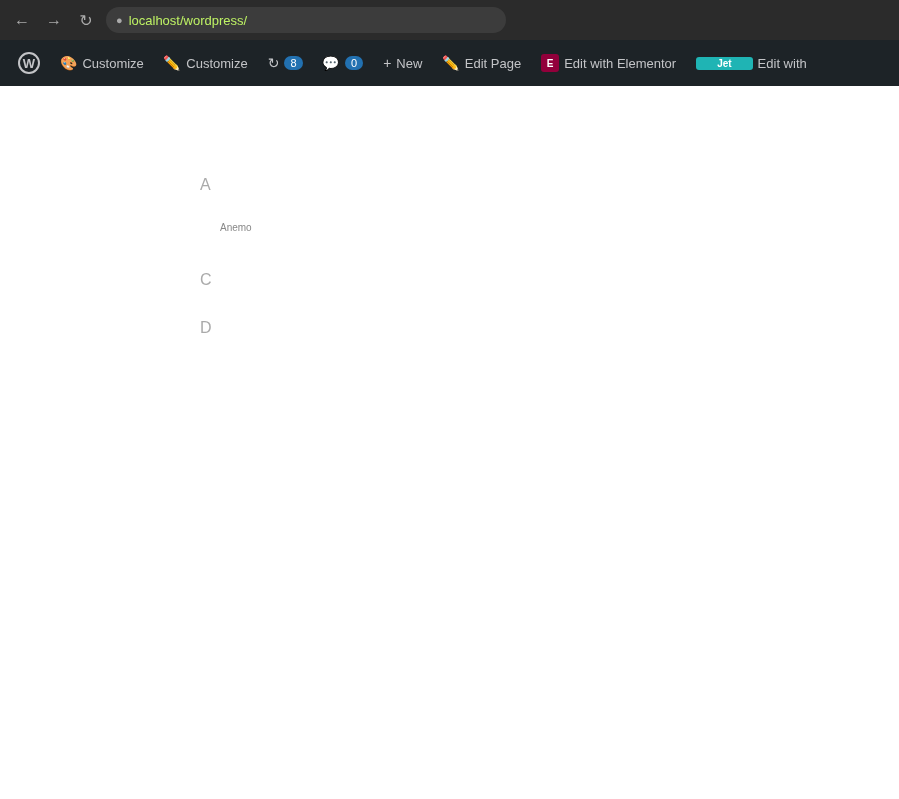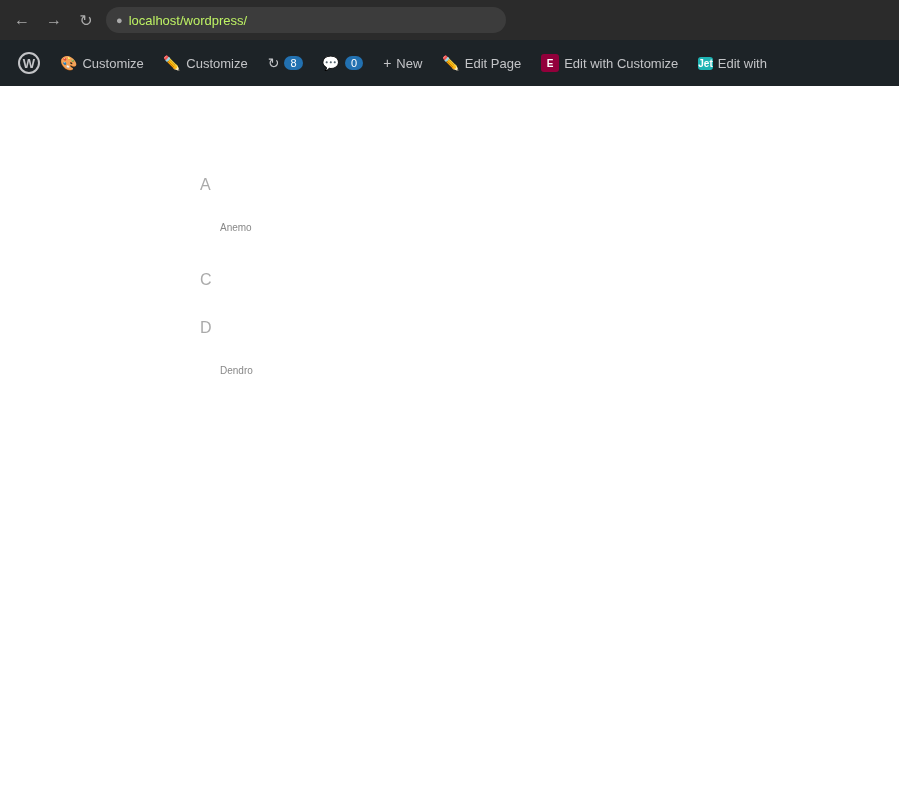--- a/index.html
+++ b/index.html
@@ -101,21 +101,21 @@
       display: flex;
       align-items: center;
       justify-content: center;
       color: #fff;
       font-size: 10px;
       font-weight: bold;
     }
     .jet-icon {
       background: #1fb4b4;
       border-radius: 3px;
-      padding: 1px 0;
+      padding: 1px 21px;
       color: #fff;
       font-size: 10px;
       font-weight: bold;
     }
 
     
     .main-content {
       background: #fff;
       padding: 60px 0 60px 200px;
     }
@@ -180,34 +180,33 @@
     <span>New</span>
   </div>
 
   <div class="wp-admin-bar-item">
     <span class="icon">✏️</span>
     <span>Edit Page</span>
   </div>
 
   <div class="wp-admin-bar-item">
     <span class="elementor-icon">E</span>
-    <span>Edit with Customize</span>
+    <span>Edit with Elementor</span>
   </div>
 
   <div class="wp-admin-bar-item">
     <span class="jet-icon">Jet</span>
     <span>Edit with</span>
   </div>
 </div>
 
 <div class="main-content" id="main-content">
 <div class="section">
       <div class="letter-heading">A</div>
       <div class="term-item">Anemo</div>
     </div>
     <div class="section">
       <div class="letter-heading">C</div>
     </div>
     <div class="section">
       <div class="letter-heading">D</div>
-      <div class="term-item">Dendro</div>
     </div>
   </div>
 
 </body></html>

